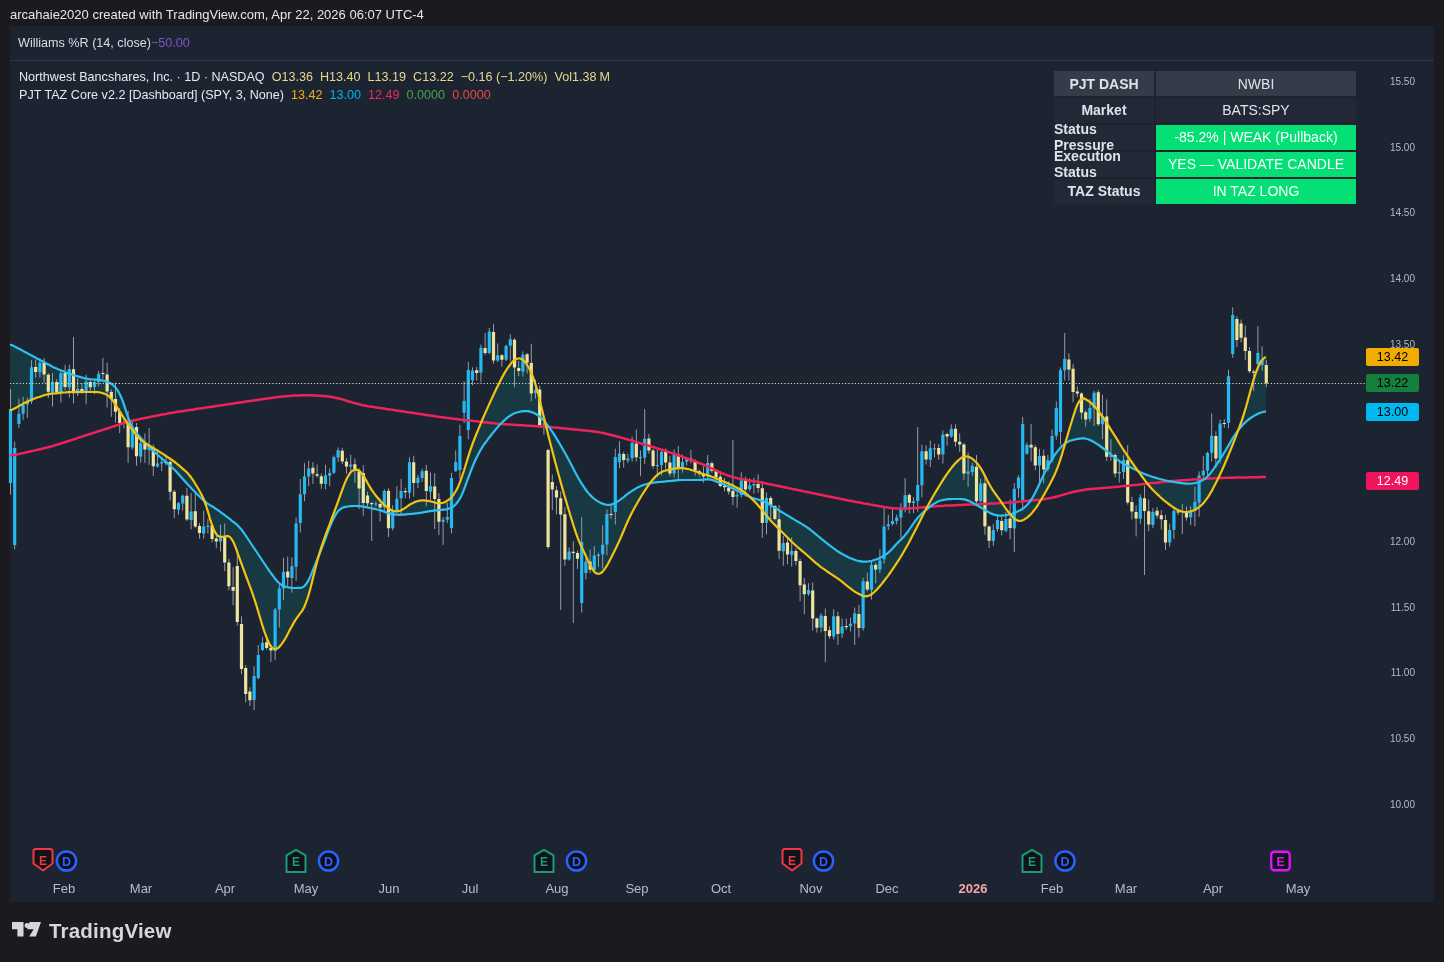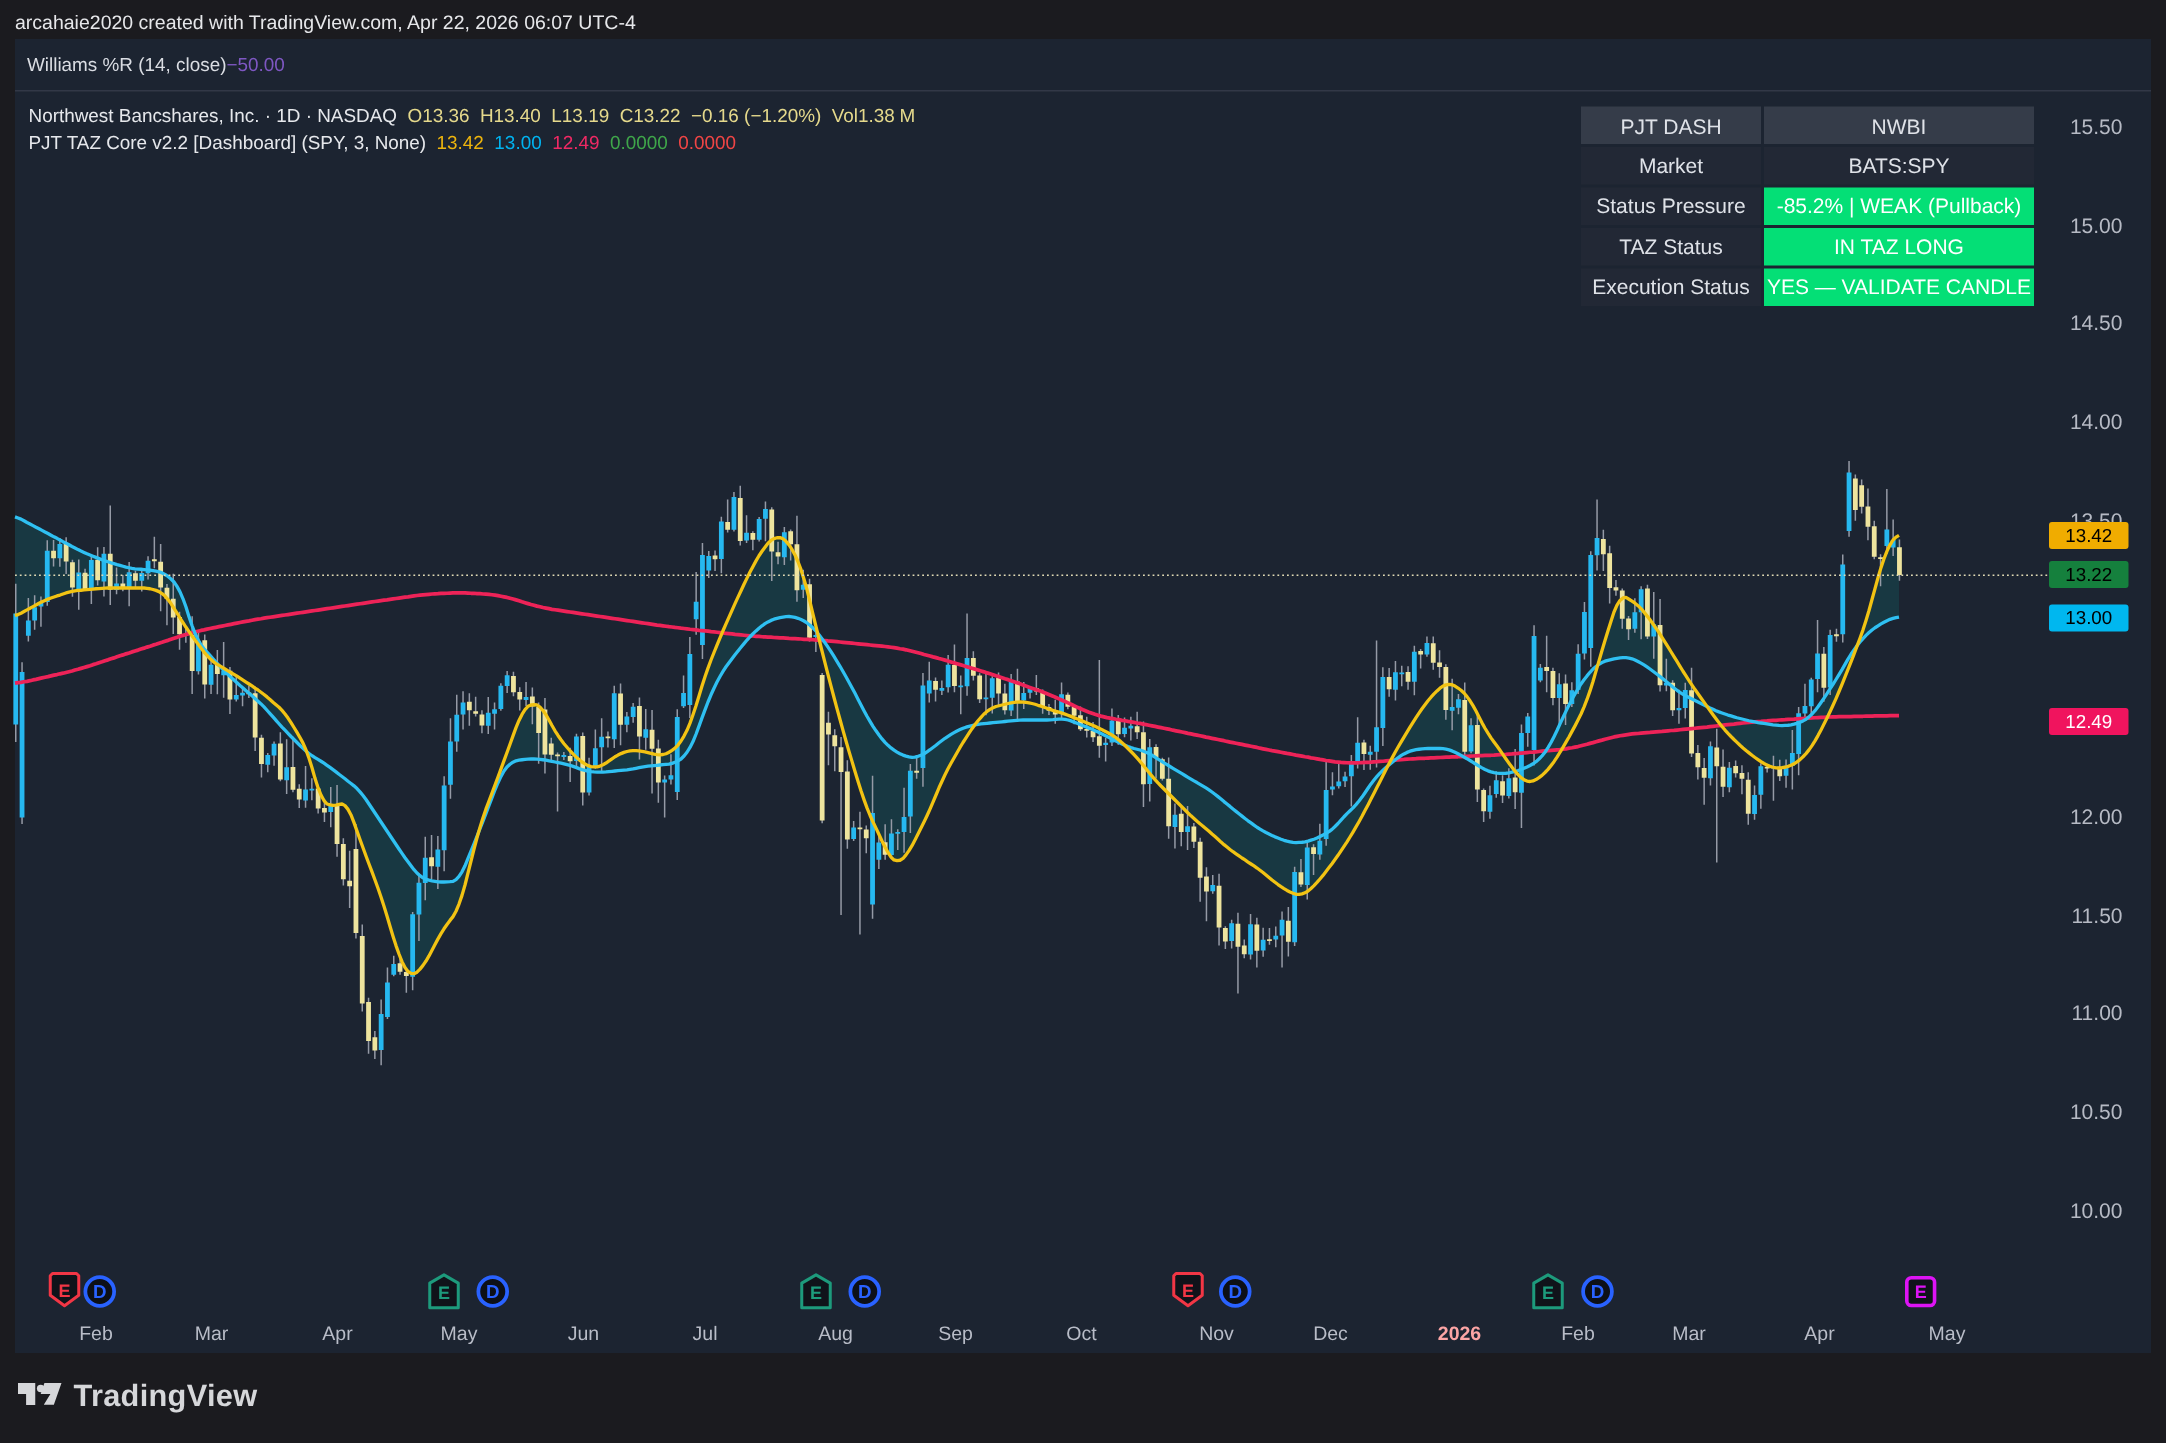--- a/index.html
+++ b/index.html
@@ -8,26 +8,26 @@
 #wleg{position:absolute;left:18px;top:36px;font-size:12.6px;color:#dadde3;}
 #wleg .v{color:#7e57c2;}
 #divider{position:absolute;left:10px;top:60px;width:1424px;height:1px;background:#323847;}
 #leg1{position:absolute;left:19px;top:70px;font-size:12.6px;color:#e6e8ec;white-space:pre;}
 #leg2{position:absolute;left:19px;top:88px;font-size:12.6px;color:#e6e8ec;white-space:pre;}
 .kh{color:#e5d98c;} .gold{color:#edb40d;} .cy{color:#00b3f0;} .pk{color:#ef2964;}
 .gr{color:#3fa64a;} .rd{color:#ef4545;}
 #tbl{position:absolute;left:1054px;top:71px;width:302px;}
 .trow{display:flex;height:25px;margin-bottom:1.9px;}
 .tc{display:flex;align-items:center;justify-content:center;font-size:14px;color:#dfe2e8;}
-.tc.l{width:120px;margin-right:2px;}
+.tc.l{width:100px;margin-right:2px;font-weight:bold;}
 .tc.r{width:180px;flex:1;}
 .hdr{background:#353c49;}
 .dark{background:#222835;}
 .green{background:#04df76;color:#fff;}
-.pl{position:absolute;left:1369px;width:46px;text-align:right;font-size:14px;color:#b6bac4;}
+.pl{position:absolute;left:1369px;width:46px;text-align:right;font-size:10px;color:#b6bac4;}
 .pm{position:absolute;left:1366px;width:53px;height:18px;border-radius:2px;text-align:center;
 font-size:12.5px;line-height:18px;}
 .mon{position:absolute;top:881px;transform:translateX(-50%);font-size:13px;color:#b8bcc7;}
 .mon.yr{color:#fca5a5;font-weight:bold;}
 #logo{position:absolute;left:49px;top:919px;font-size:20.5px;font-weight:bold;color:#d6d7da;letter-spacing:.2px;}
 </style></head>
 <body>
 <div id="topbar">arcahaie2020 created with TradingView.com, Apr 22, 2026 06:07 UTC-4</div>
 <div id="panel"></div>
 <div id="wleg">Williams %R (14, close)<span class="v">−50.00</span></div>
@@ -73,26 +73,26 @@
     </div>
     <div class="trow">
       <div class="tc l dark">Market</div>
       <div class="tc r dark">BATS:SPY</div>
     </div>
     <div class="trow">
       <div class="tc l dark">Status Pressure</div>
       <div class="tc r green">-85.2% | WEAK (Pullback)</div>
     </div>
     <div class="trow">
+      <div class="tc l dark">Execution Status</div>
+      <div class="tc r green">YES — VALIDATE CANDLE</div>
+    </div>
+    <div class="trow">
       <div class="tc l dark">TAZ Status</div>
       <div class="tc r green">IN TAZ LONG</div>
-    </div>
-    <div class="trow">
-      <div class="tc l dark">Execution Status</div>
-      <div class="tc r green">YES — VALIDATE CANDLE</div>
     </div>
   </div>
 <div class="pl" style="top:76px">15.50</div>
 <div class="pl" style="top:142px">15.00</div>
 <div class="pl" style="top:207px">14.50</div>
 <div class="pl" style="top:273px">14.00</div>
 <div class="pl" style="top:339px">13.50</div>
 <div class="pl" style="top:536px">12.00</div>
 <div class="pl" style="top:602px">11.50</div>
 <div class="pl" style="top:667px">11.00</div>

